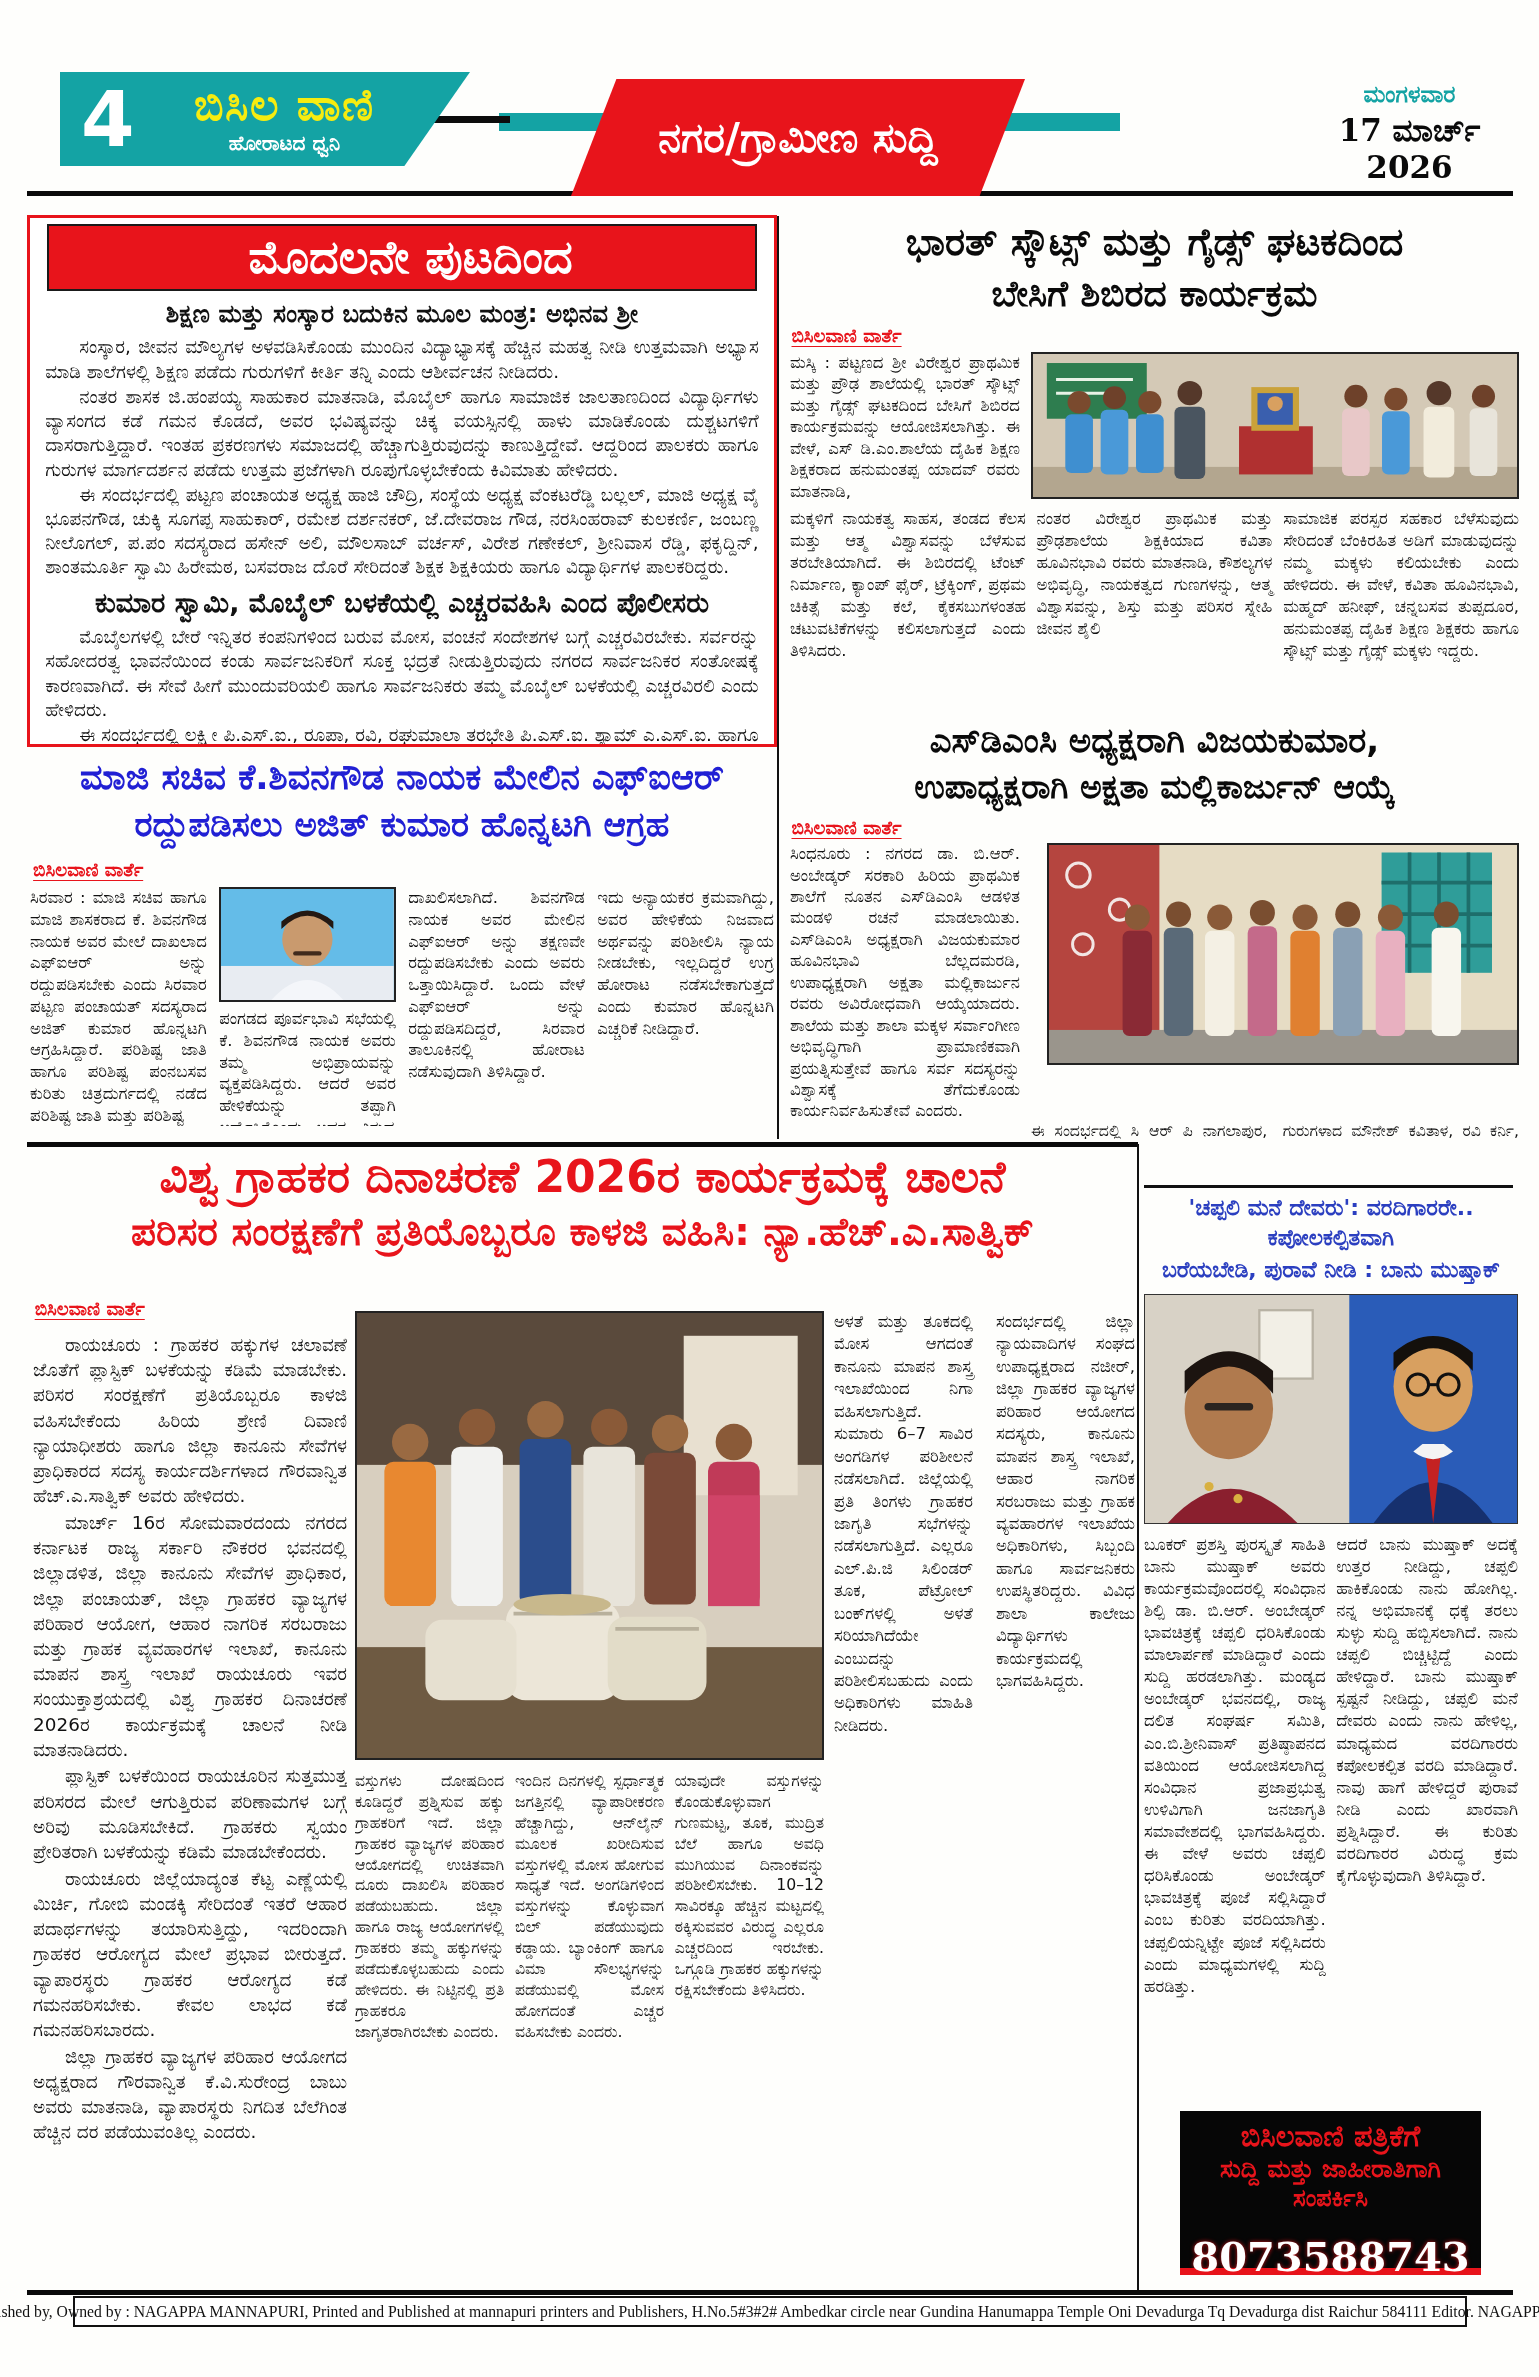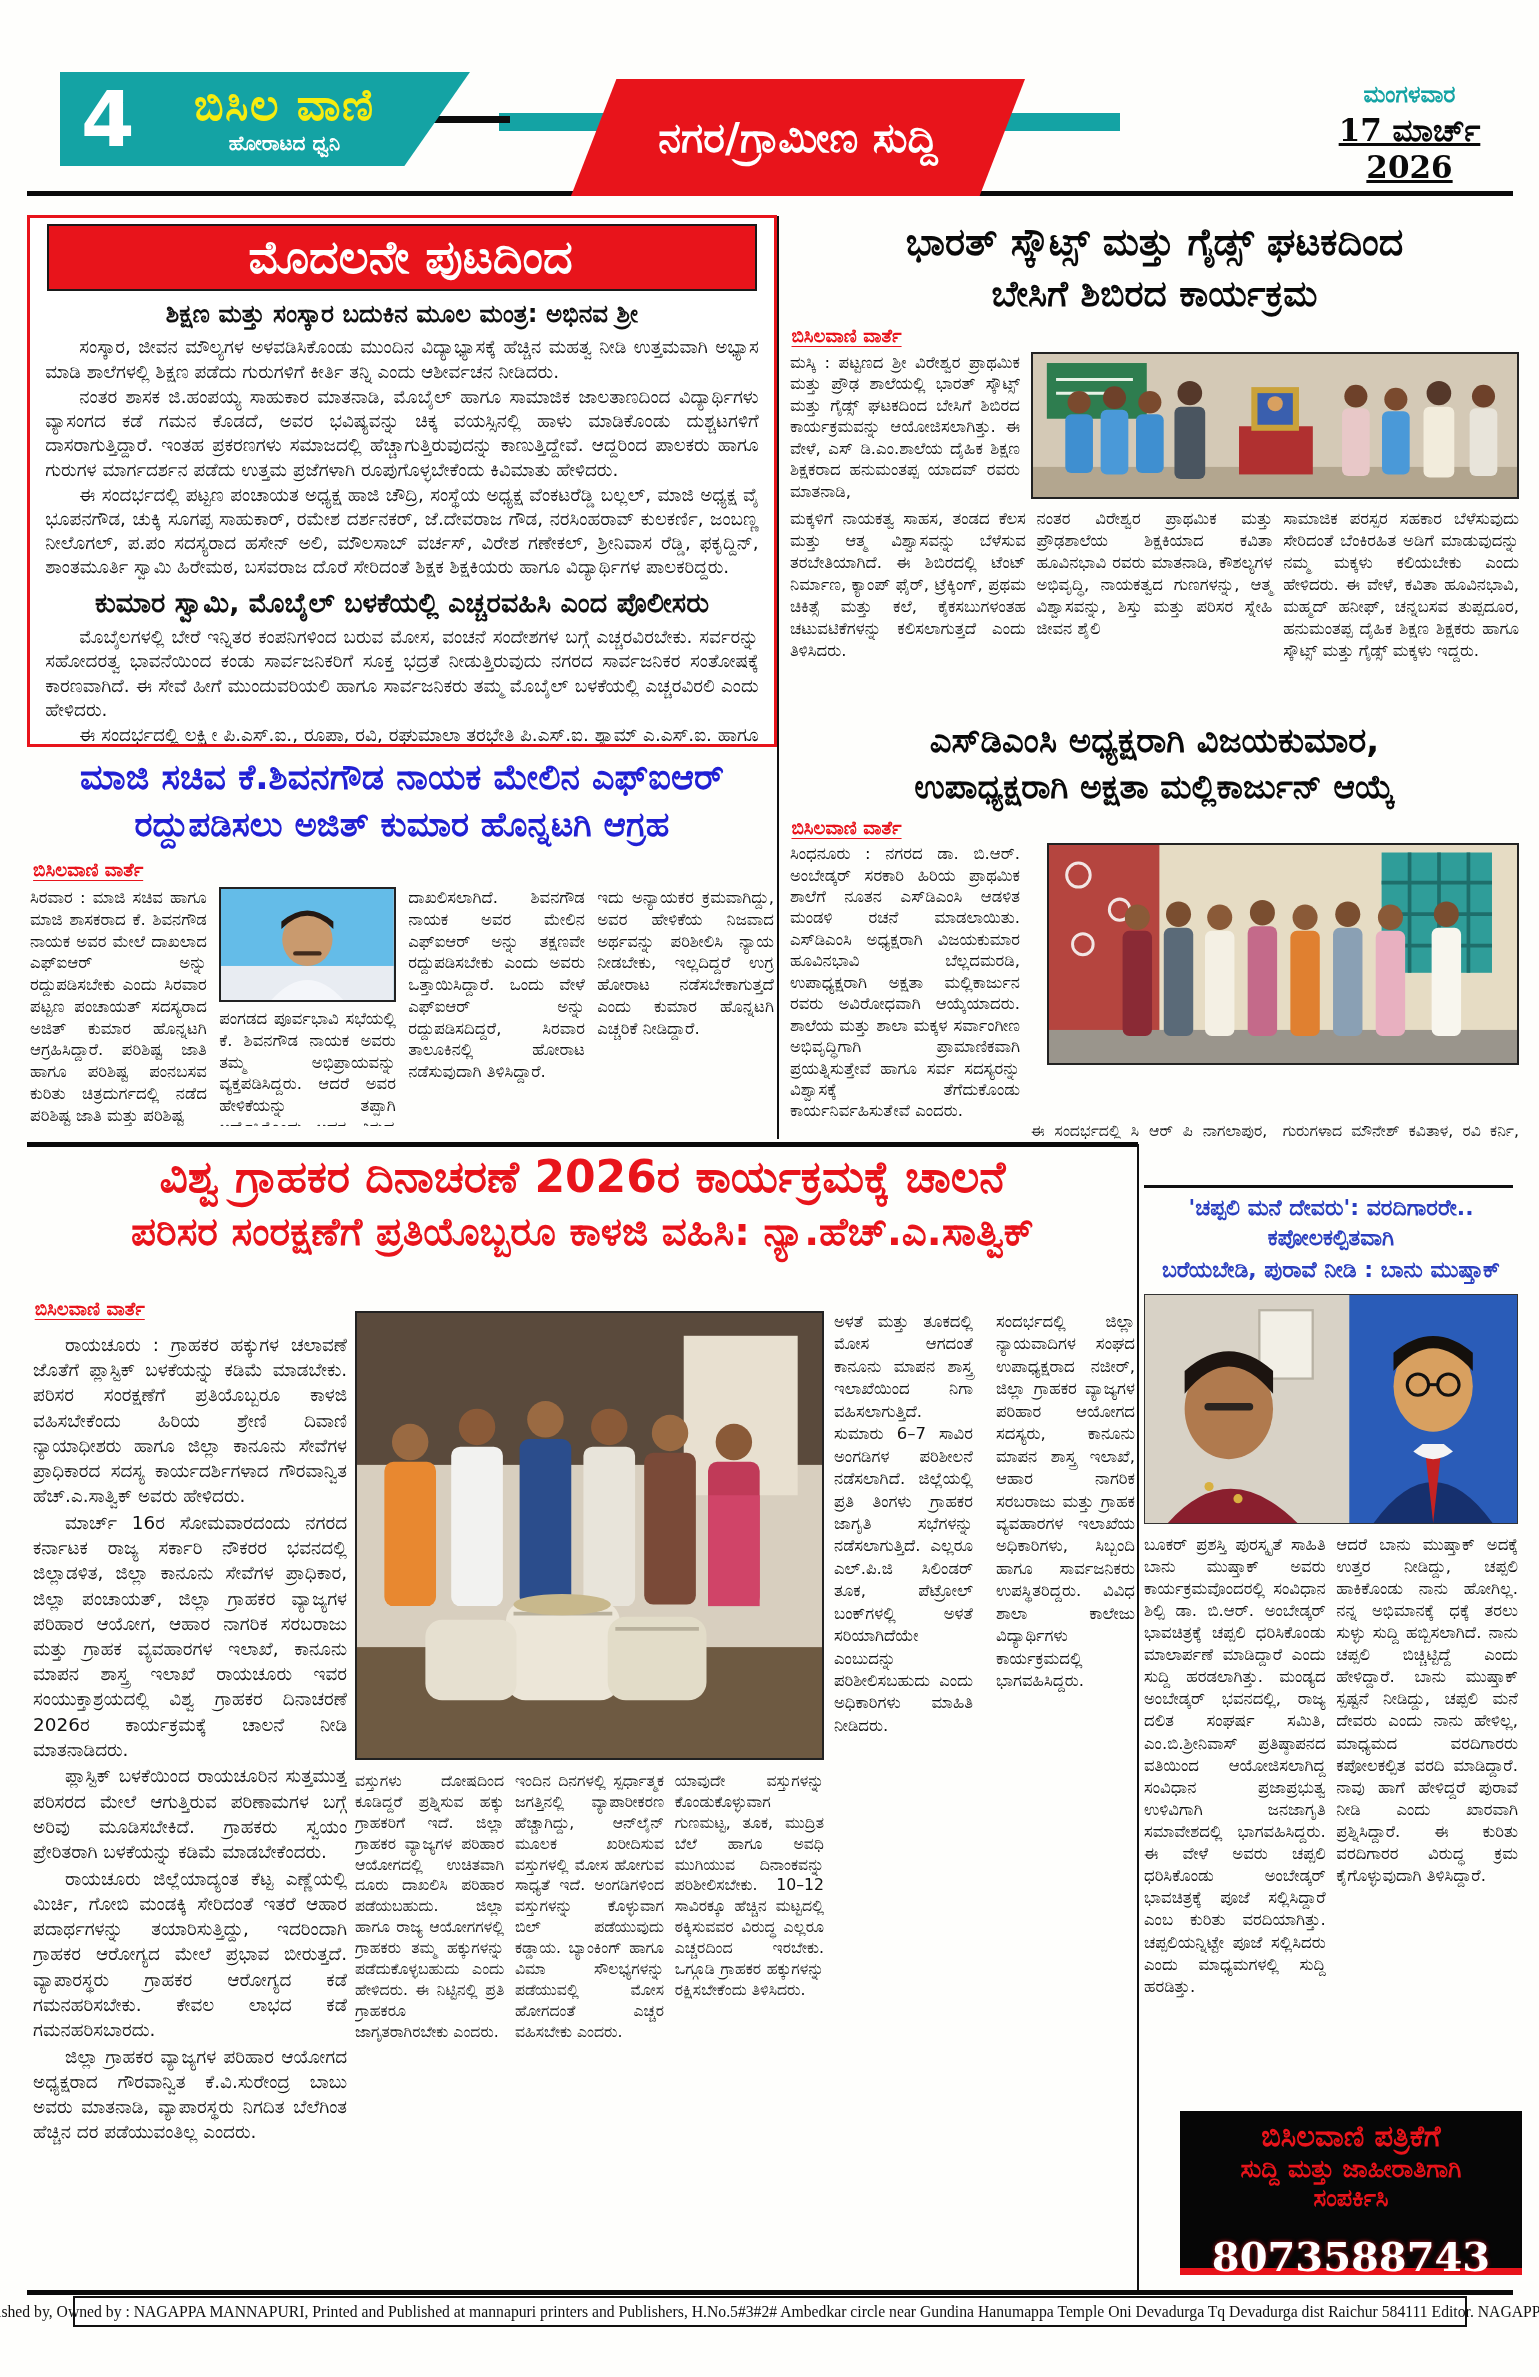--- a/index.html
+++ b/index.html
@@ -18,21 +18,21 @@
   .mast-title{font-size:44px;font-weight:800;color:var(--yellow);line-height:1.0;letter-spacing:1.5px;}
   .mast-tagline{font-size:20px;font-weight:700;color:#fff;margin-top:3.1px;}
   .teal-strip{position:absolute;left:499px;top:113px;width:621px;height:18.4px;background:var(--teal);z-index:1;}
   .black-connector{position:absolute;left:265px;top:116px;width:245px;height:7px;background:#0c0c0c;z-index:2;}
   .section-banner{position:absolute;left:571px;top:79px;width:454px;height:117px;background:var(--red);
     clip-path:polygon(10% 0,100% 0,90% 100%,0 100%);display:flex;align-items:center;justify-content:center;z-index:5;}
   .section-banner span{color:#fff;font-size:41px;font-weight:800;}
   .hdr-day{position:absolute;left:1296px;top:81px;width:227px;text-align:center;
     color:var(--teal);font-size:23px;font-weight:800;}
   .hdr-date{position:absolute;left:1296px;top:112px;width:227px;text-align:center;
-    color:#0a0a0a;font-size:31px;font-weight:800;font-family:"DejaVu Serif",serif;text-decoration:underline;}
+    color:#0a0a0a;font-size:31px;font-weight:800;font-family:"DejaVu Serif",serif;}
   .rule-top{position:absolute;left:27px;top:191px;width:1486px;height:5.4px;background:#0a0a0a;z-index:3;}
 
   
   .byline{color:var(--red);font-weight:800;font-size:18.4px;text-decoration:underline;text-underline-offset:3.8px;}
   .jtext{text-align:justify;}
   .photo-frame{border:2.3px solid #222;background:#ccc;overflow:hidden;}
   .photo-frame svg{display:block;width:100%;height:100%;}
 
   
   .art-a{position:absolute;left:27px;top:215px;width:750px;height:532px;
@@ -100,21 +100,21 @@
   
   .art-f{position:absolute;left:1144px;top:1193px;width:374px;height:913px;overflow:hidden;}
   .f-h{color:#2b3fc0;font-weight:800;text-align:center;line-height:1.35;}
   .f-h1{font-size:22px;}
   .f-h2{font-size:22px;margin-top:3.1px;}
   .f-photo{margin-top:9.2px;width:100%;height:230px;border:1.5px solid #333;}
   .f-cols{margin-top:9.2px;display:flex;gap:10.7px;height:591px;overflow:hidden;}
   .f-col{flex:1;font-size:16.5px;line-height:1.34;}
 
   
-  .ad-box{position:absolute;left:1180px;top:2111px;width:342px;height:164px;background:#060606;
+  .ad-box{position:absolute;left:1180px;top:2111px;width:301px;height:164px;background:#060606;
     border-bottom:7px solid var(--red);text-align:center;padding-top:9.2px;}
   .ad-l1{color:var(--red);font-size:29px;font-weight:800;line-height:1.15;}
   .ad-l2{color:var(--red);font-size:24.5px;font-weight:800;line-height:1.2;}
   .ad-l3{color:var(--red);font-size:24px;font-weight:800;line-height:1.25;}
   .ad-phone{color:#fff;font-size:40px;font-weight:800;font-family:"DejaVu Serif",serif;margin-top:20px;
     text-shadow:0 0 4.6px rgba(230,20,25,.9);}
 
   
   .footer-box{position:absolute;left:73px;top:2296px;width:1394px;height:31px;border:2.3px solid #111;
     display:flex;align-items:center;justify-content:center;background:#fff;}

